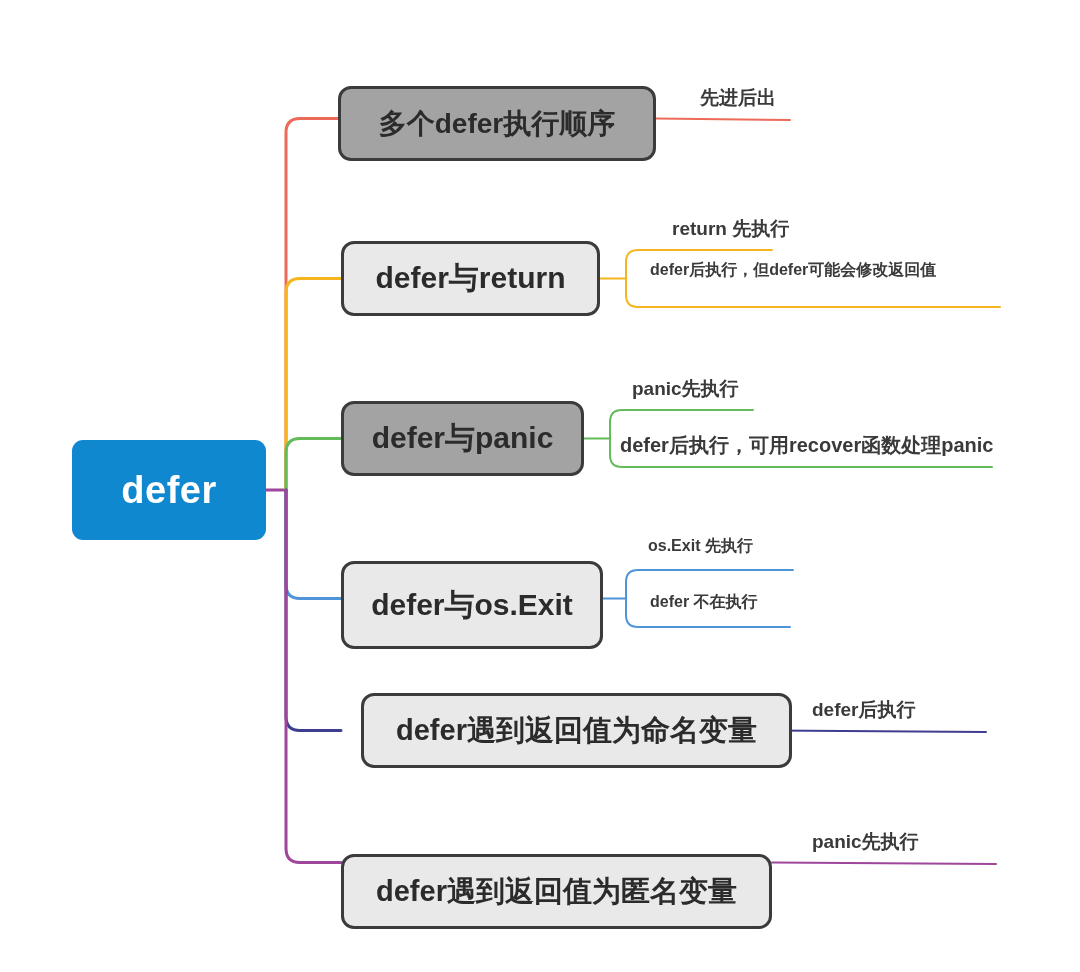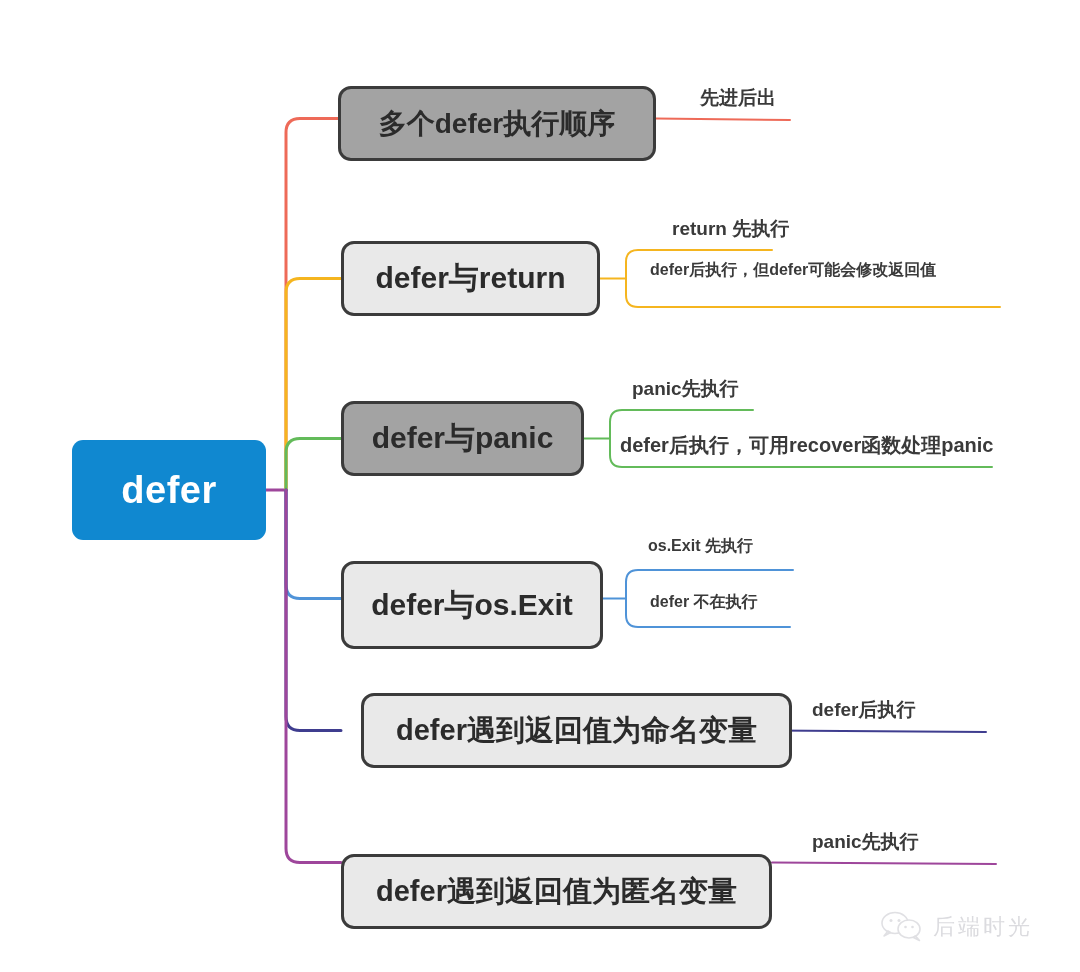--- a/index.html
+++ b/index.html
@@ -126,27 +126,14 @@
       <div class="node" style="left: 341px; top: 693px; width: 431px; height: 75px; font-size: 29px; background: rgb(233, 233, 233); border-color: rgb(59, 59, 59); color: rgb(43, 43, 43); margin-left: 20px;">
         <span>defer遇到返回值为命名变量</span>
       </div>
       <div class="leaf-label" style="left: 812px; top: 697px; font-size: 19px;">defer后执行</div>
       <div class="node" style="left: 341px; top: 854px; width: 431px; height: 75px; font-size: 29px; background: rgb(233, 233, 233); border-color: rgb(59, 59, 59); color: rgb(43, 43, 43);">
         <span>defer遇到返回值为匿名变量</span>
       </div>
       <div class="leaf-label" style="left: 812px; top: 829px; font-size: 19px;">panic先执行</div>
     </div>
 
-  <div class="watermark" style="left: 880px; top: 910px;">
-    <svg width="44" height="34" viewBox="0 0 44 34">
-      <ellipse cx="15" cy="13" rx="13" ry="10.5" fill="none" stroke="#9a9aa6" stroke-width="1.6"></ellipse>
-      <path d="M8 21 L4 26 L10.5 22.5 Z" fill="none" stroke="#9a9aa6" stroke-width="1.6" stroke-linejoin="round"></path>
-      <circle cx="11" cy="10.5" r="1.5" fill="#9a9aa6"></circle>
-      <circle cx="19" cy="10.5" r="1.5" fill="#9a9aa6"></circle>
-      <ellipse cx="29" cy="19" rx="11" ry="9" fill="#ffffff" stroke="#9a9aa6" stroke-width="1.6"></ellipse>
-      <path d="M35.5 26 L39.5 30.5 L33.5 27.5 Z" fill="#ffffff" stroke="#9a9aa6" stroke-width="1.6" stroke-linejoin="round"></path>
-      <circle cx="25.5" cy="17" r="1.3" fill="#9a9aa6"></circle>
-      <circle cx="32.5" cy="17" r="1.3" fill="#9a9aa6"></circle>
-    </svg>
-    <span class="wm-text">后端时光</span>
-  </div>
 
 </div>
 
 </body></html>

